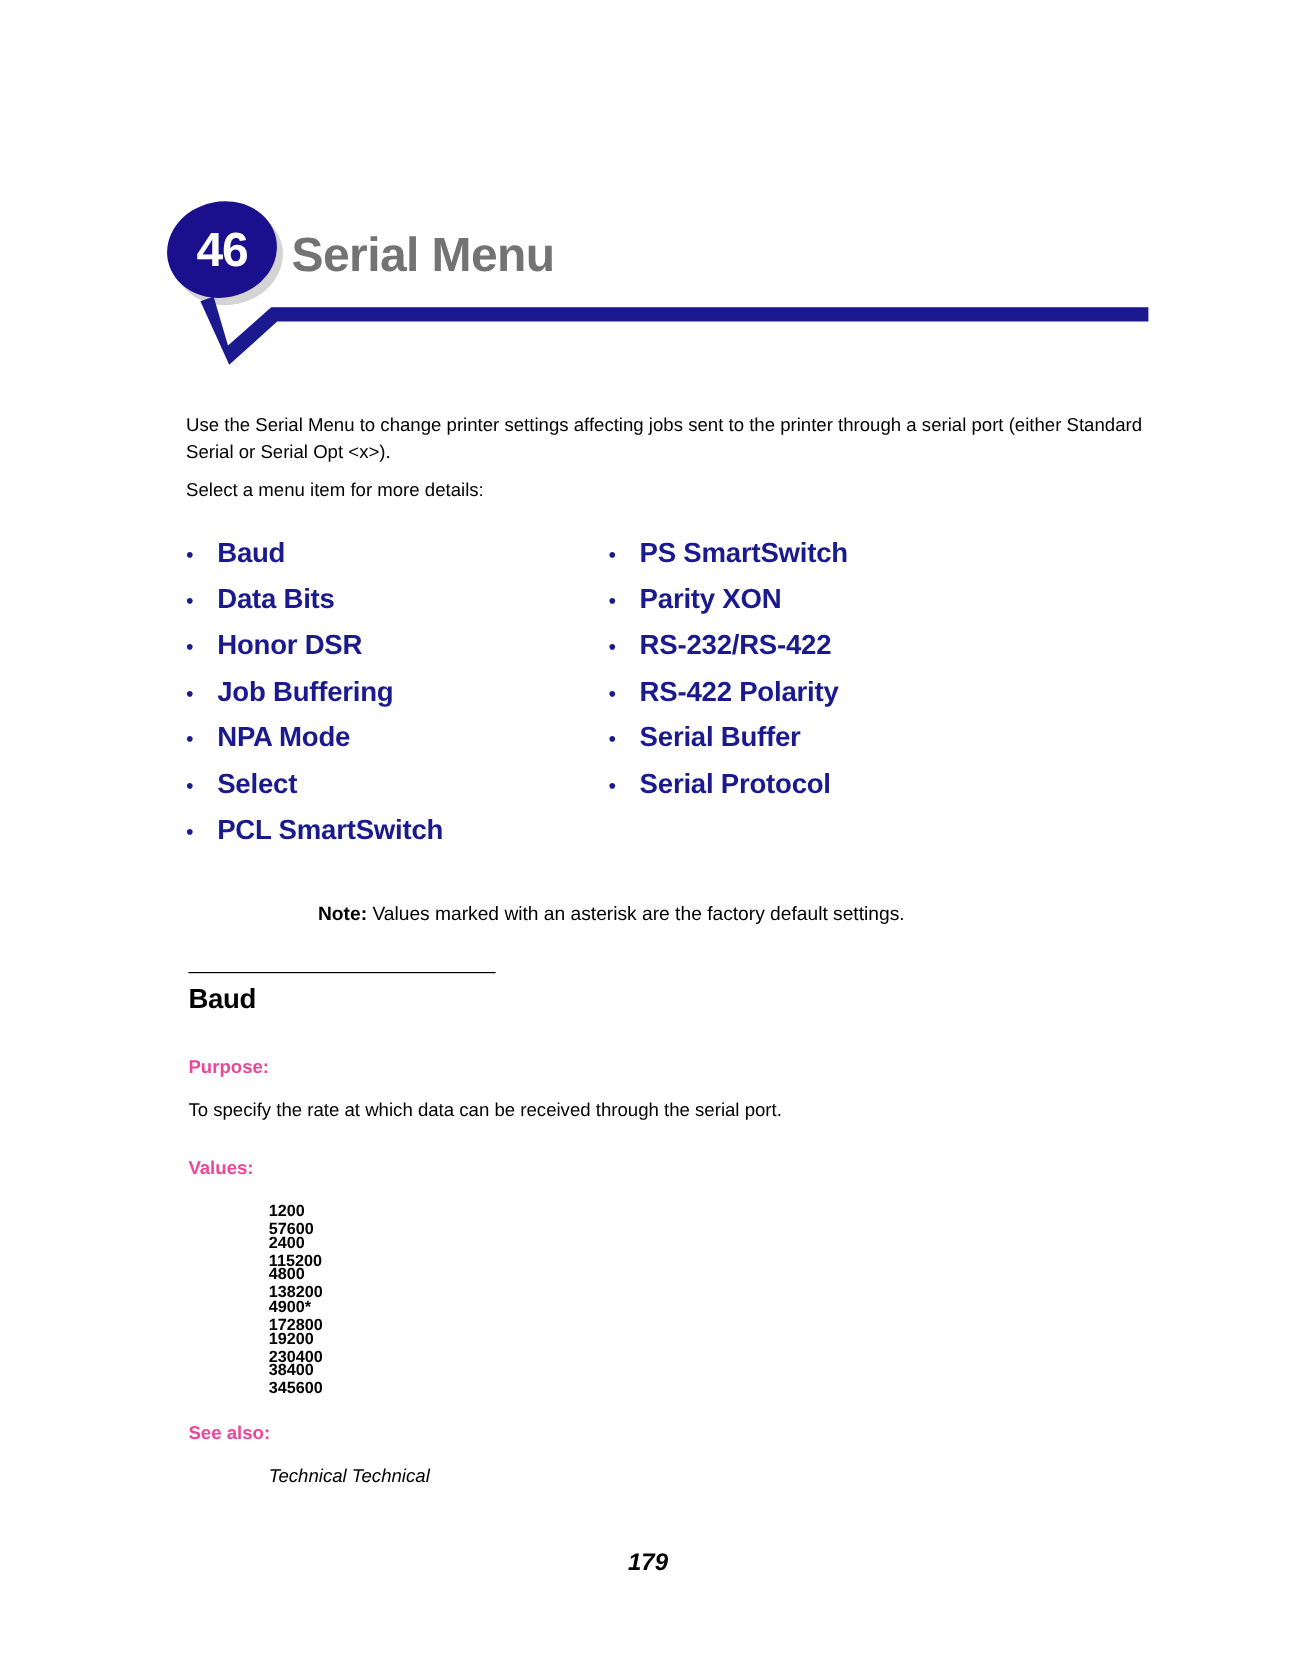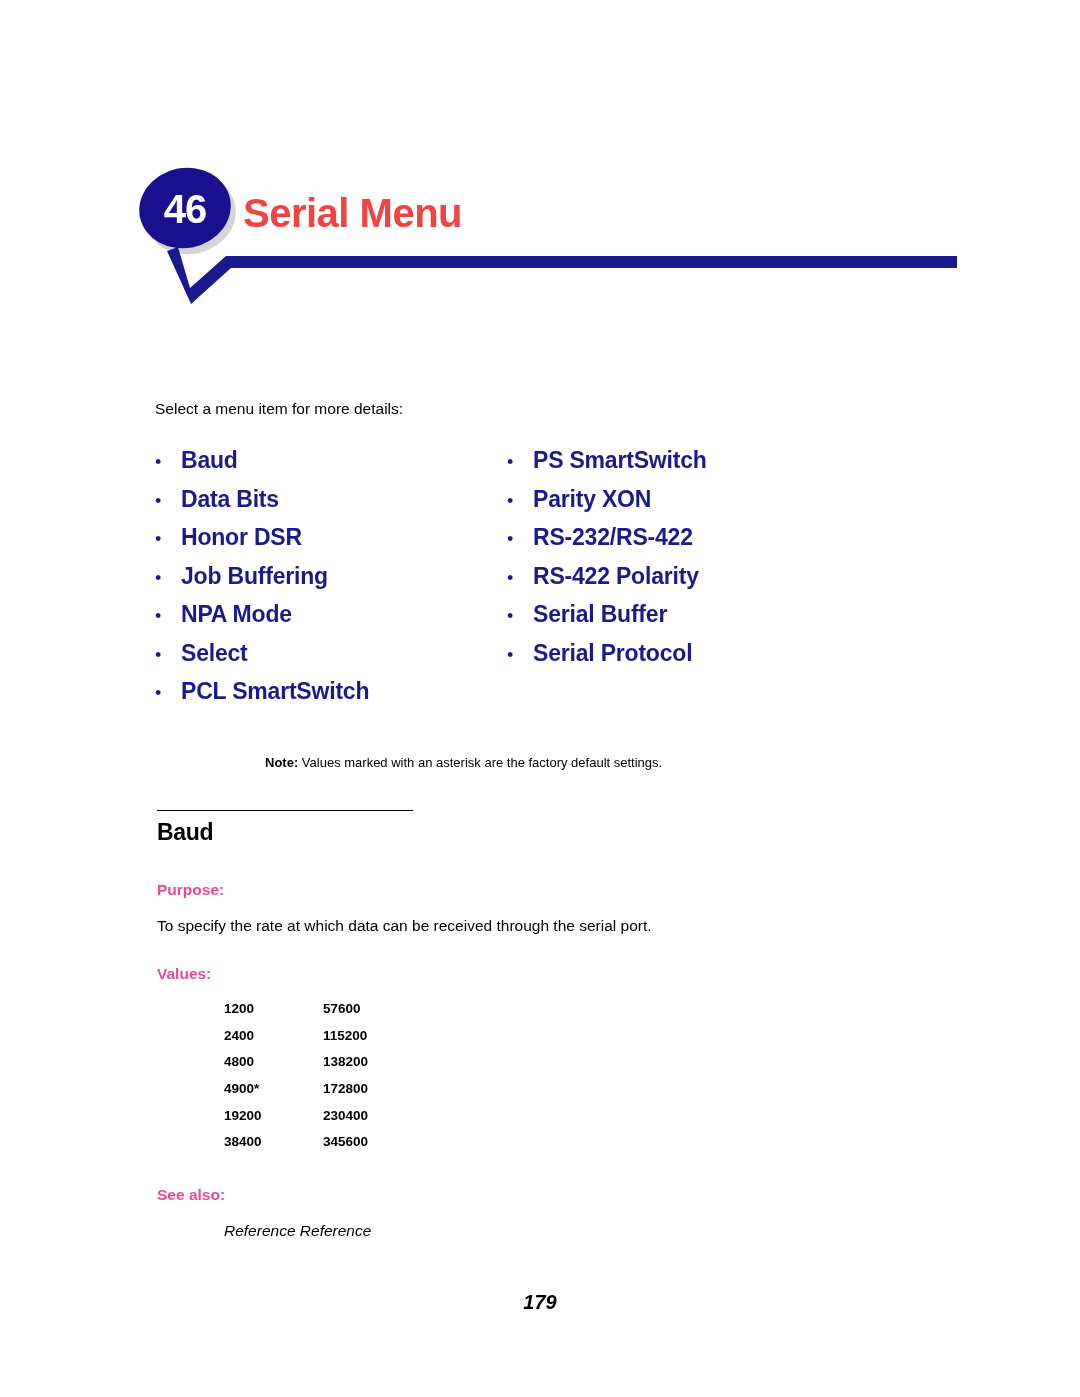--- a/index.html
+++ b/index.html
@@ -48,21 +48,21 @@
     color: #ffffff;
     letter-spacing: -1px;
     pointer-events: none;
   }
   .page-title {
     position: absolute;
     left: 243px;
     top: 191px;
     font-size: 40px;
     font-weight: bold;
-    color: #ef4444;
+    color: #737373;
     letter-spacing: -0.5px;
     white-space: nowrap;
   }
 
   
   .intro {
     position: absolute;
     left: 155px;
     top: 343px;
     width: 800px;
@@ -111,21 +111,21 @@
     font-weight: bold;
     color: #1a1a8e;
     letter-spacing: -0.2px;
   }
 
   
   .note {
     position: absolute;
     left: 265px;
     top: 752px;
-    font-size: 13px;
+    font-size: 16px;
     line-height: 22px;
     white-space: nowrap;
   }
   .note b { font-weight: bold; }
 
   
   .section-rule {
     position: absolute;
     left: 157px;
     top: 810px;
@@ -166,20 +166,21 @@
 
   
   .values-table {
     position: absolute;
     left: 224px;
     top: 1001px;
   }
   .values-row {
     display: flex;
     height: 26.7px;
+    flex-direction: column;
   }
   .values-cell {
     font-size: 13.5px;
     font-weight: bold;
     color: #000000;
     white-space: nowrap;
   }
   .values-cell.col-a { width: 99px; flex: none; }
   .values-cell.col-b { width: 120px; flex: none; }
 
@@ -217,20 +218,21 @@
       <ellipse cx="190" cy="214" rx="46" ry="40" transform="rotate(-12 190 214)" fill="#d4d4d4"></ellipse>
 
       <path d="M 178 247 L 190 288 L 226 256 L 957 256 L 957 268 L 231 268 L 191 304 L 167 251 Z" fill="#1a1a8e"></path>
 
       <ellipse cx="185" cy="208" rx="46" ry="40" transform="rotate(-12 185 208)" fill="#1a0f8c"></ellipse>
     </svg>
     <div class="badge-number">46</div>
     <div class="page-title">Serial Menu</div>
   </div>
 
+  <div class="intro">Use the Serial Menu to change printer settings affecting jobs sent to the printer through a serial port (either Standard Serial or Serial Opt &lt;x&gt;).</div>
   <div class="select-line">Select a menu item for more details:</div>
 
   <div class="links">
 
     <div class="link-col left">
       <div class="link-item">
         <span class="link-bullet">•</span>
         <span class="link-label">Baud</span>
       </div>
       <div class="link-item">
@@ -322,17 +324,17 @@
       <span class="values-cell col-a">19200</span>
       <span class="values-cell col-b">230400</span>
     </div>
     <div class="values-row">
       <span class="values-cell col-a">38400</span>
       <span class="values-cell col-b">345600</span>
     </div>
   </div>
 
   <div class="sub-label seealso-label">See also:</div>
-  <div class="seealso-text">Reference Reference</div>
+  <div class="seealso-text">Technical Technical</div>
 
   <div class="page-number">179</div>
 
 </div>
 
 </body></html>

